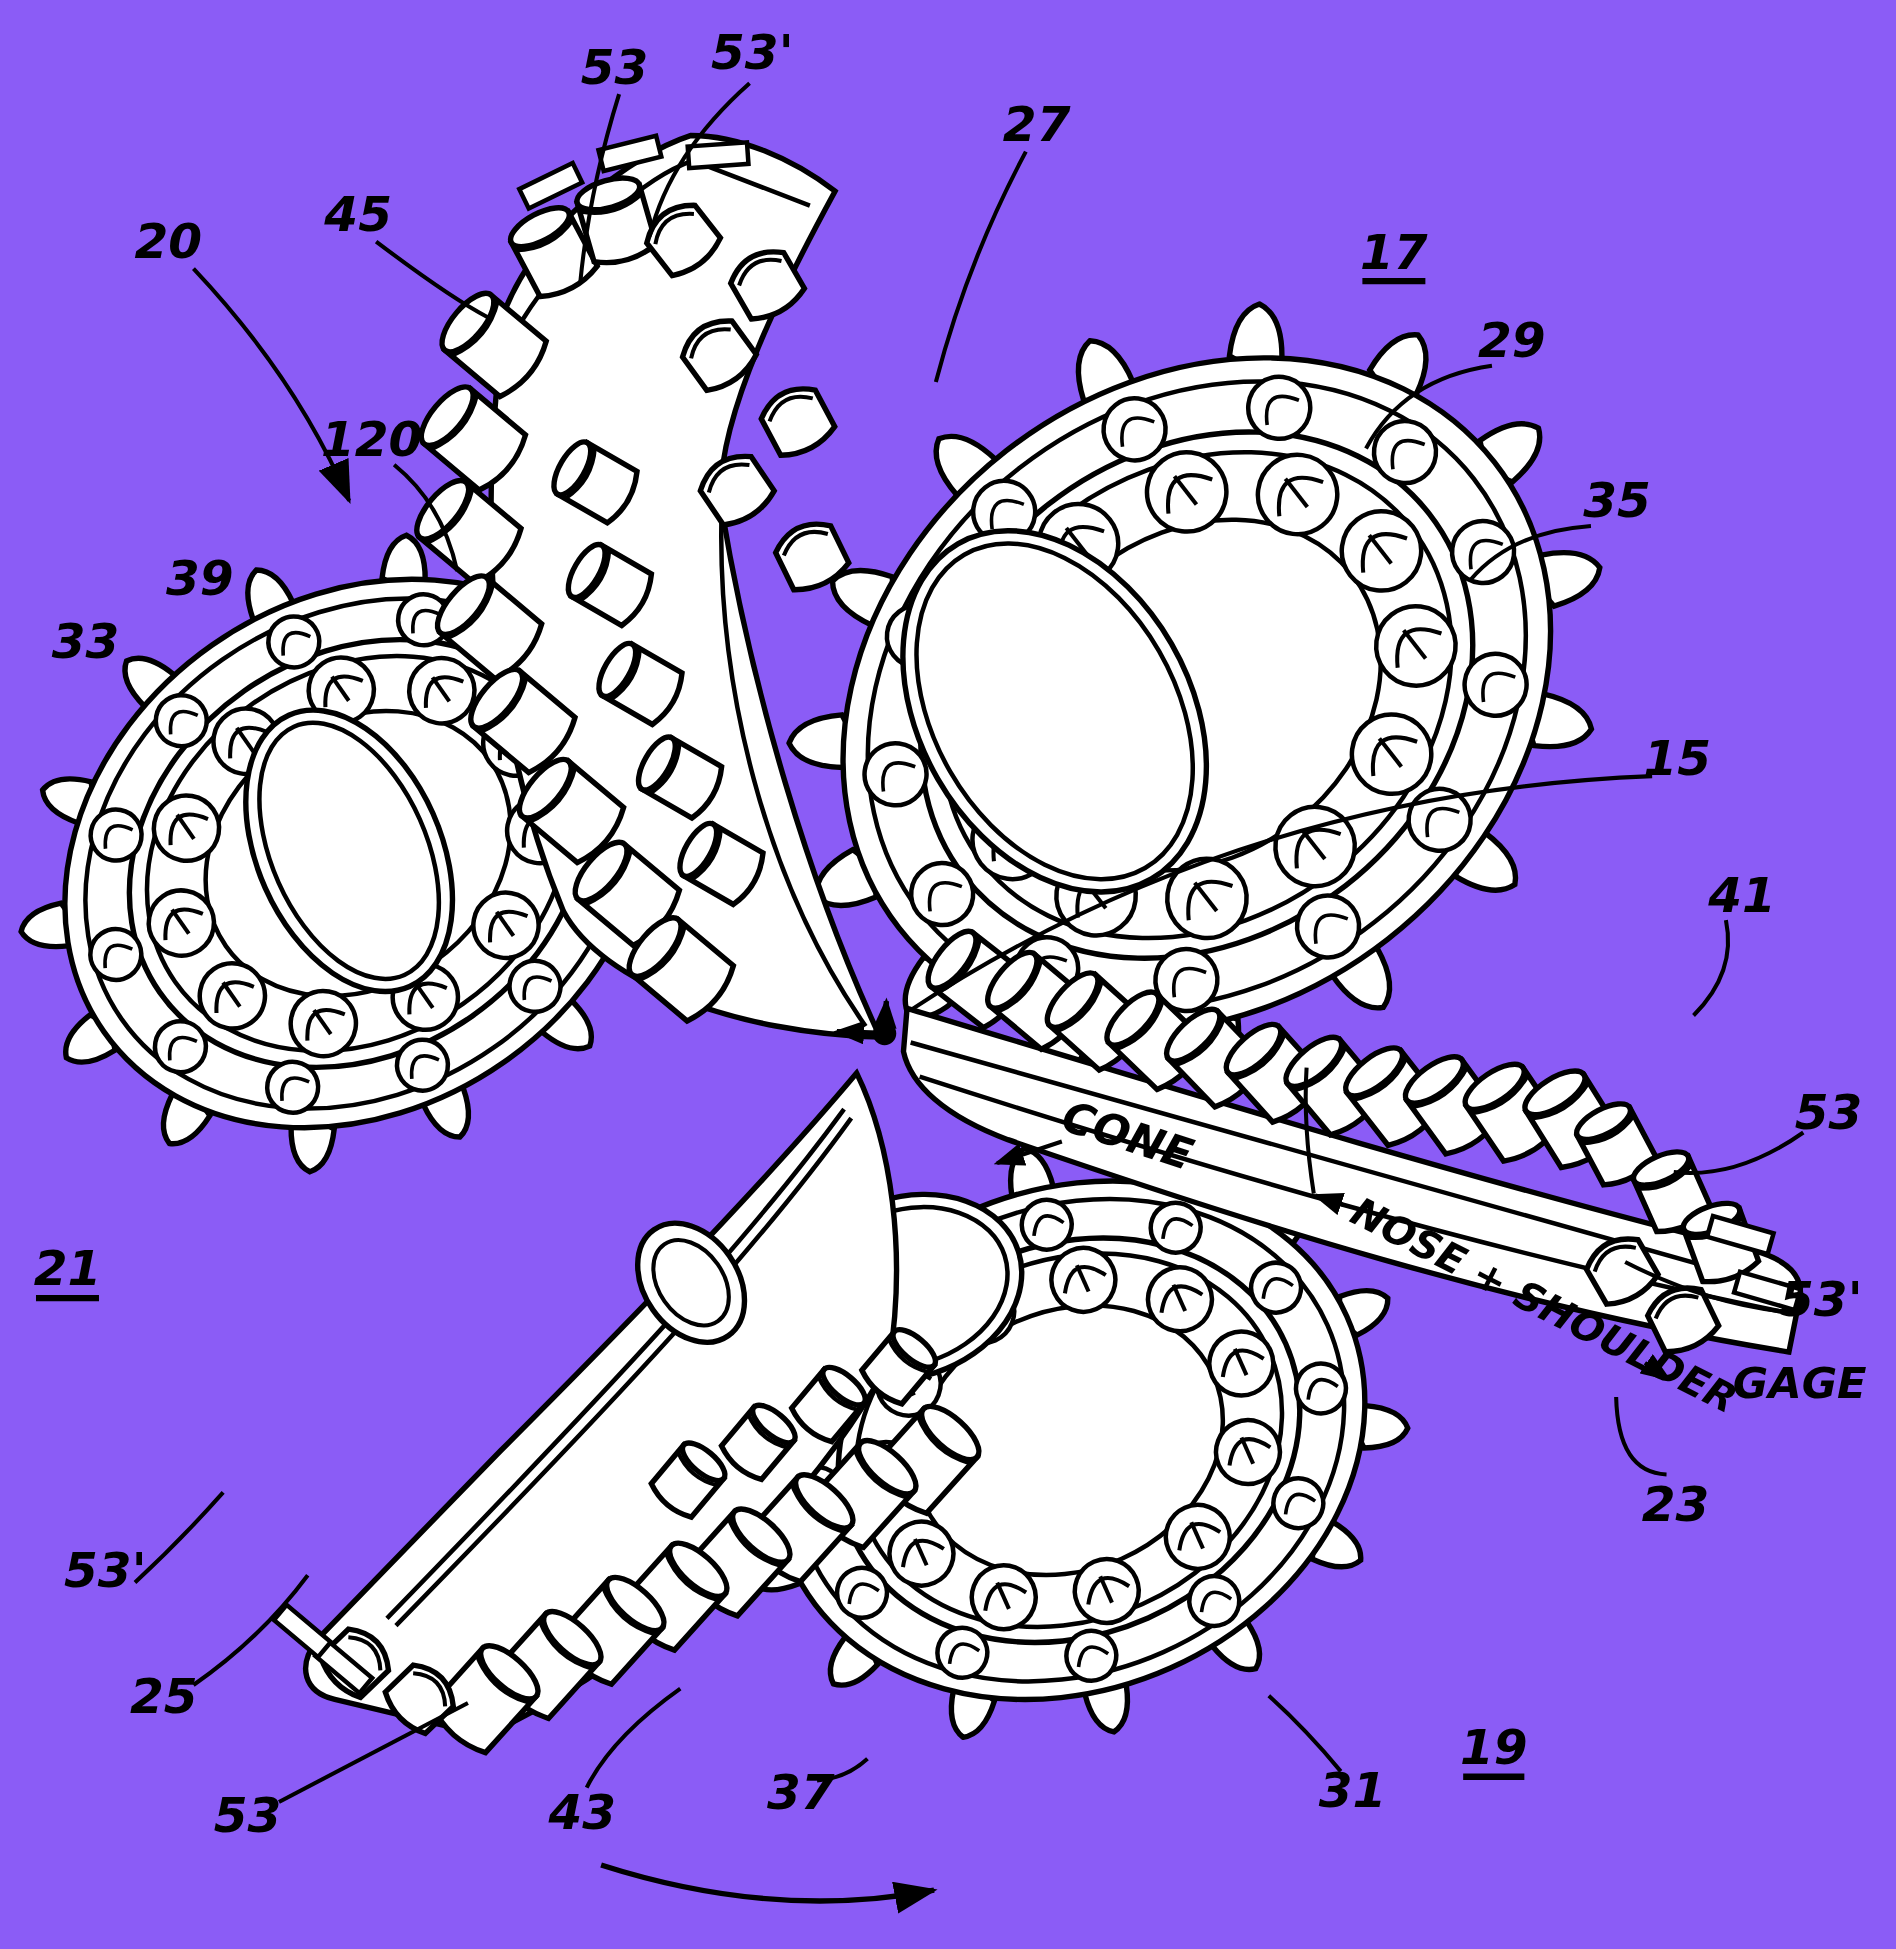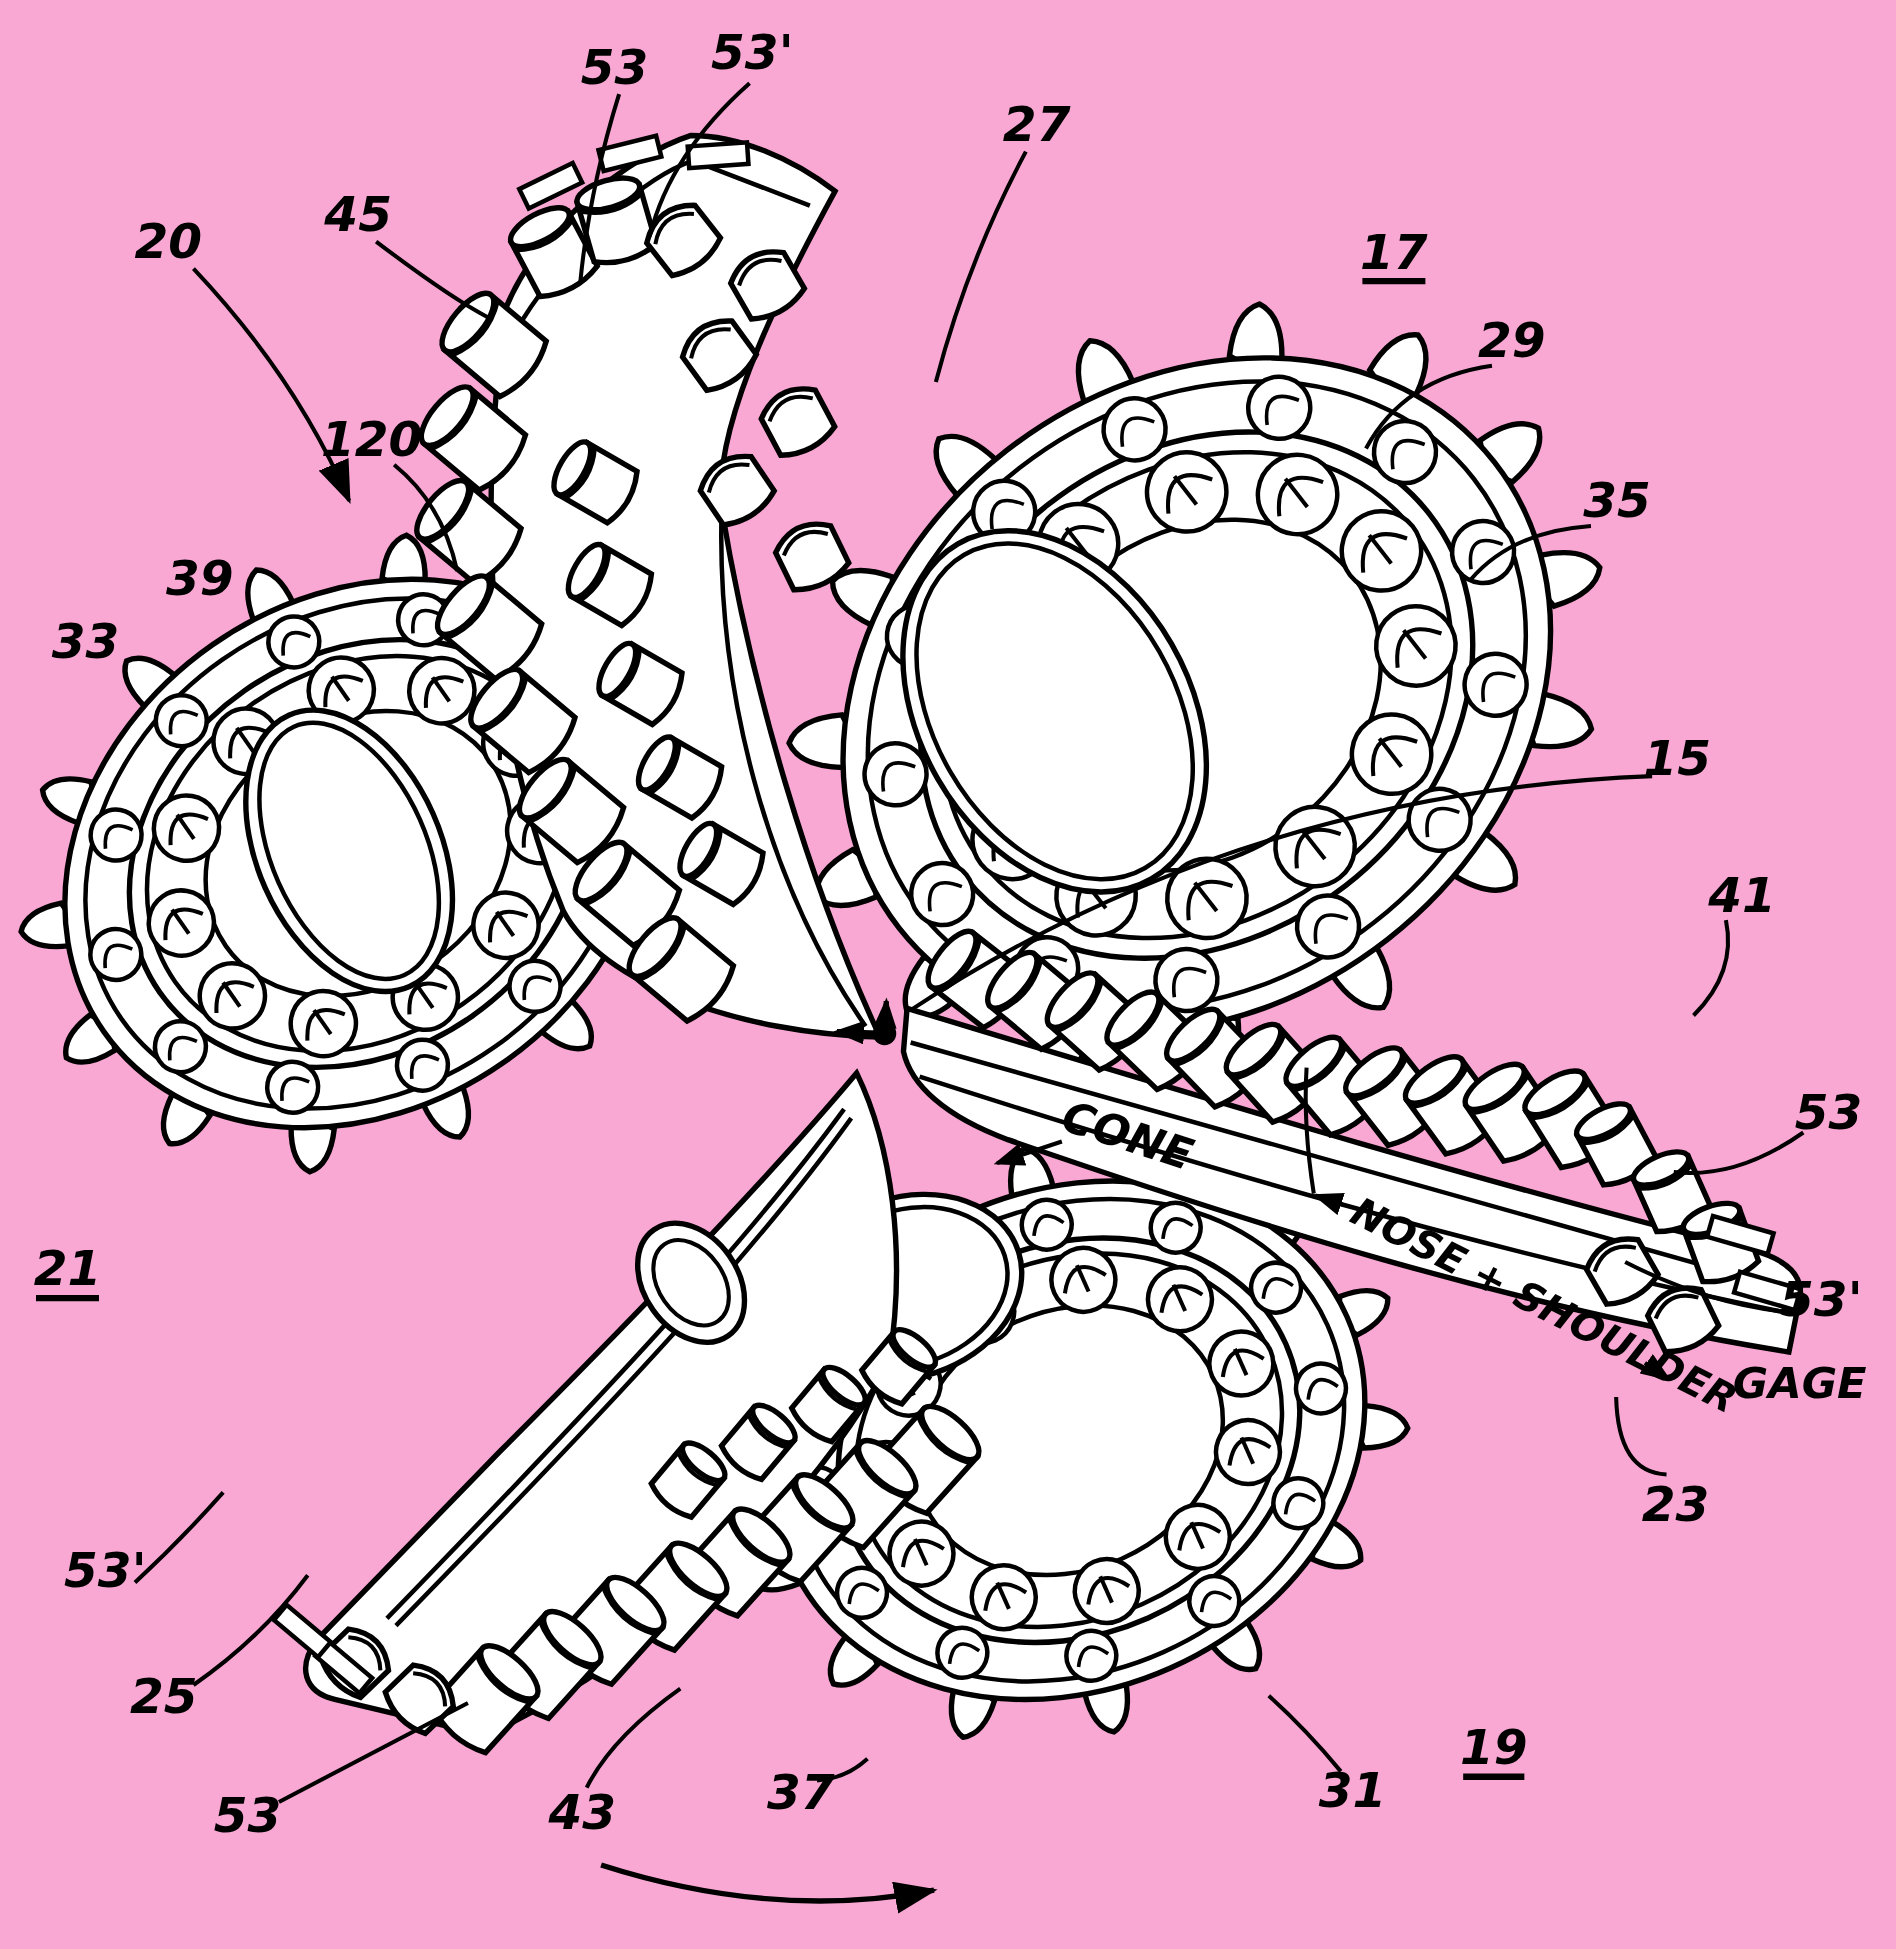--- a/index.html
+++ b/index.html
@@ -1,16 +1,16 @@
 <!DOCTYPE html>
 <html style="font-size:14.4px"><head>
 <meta charset="utf-8">
 <style>
   html,body{margin:0;padding:0;background:#ffffff;}
-  .stage{width:1896px;height:1950px;position:relative;background:#f9a8d4;}
+  .stage{width:1896px;height:1950px;position:relative;background:#8b5cf6;}
   svg{display:block;}
   text.ref{font-family:"DejaVu Sans","Liberation Sans",sans-serif;font-weight:bold;font-style:italic;
            font-size:54px;fill:#000;}
   text.zone{font-family:"DejaVu Sans","Liberation Sans",sans-serif;font-weight:bold;font-style:italic;
             font-size:48px;fill:#000;}
   text.zone-sm{font-family:"DejaVu Sans","Liberation Sans",sans-serif;font-weight:bold;font-style:italic;
             font-size:44px;fill:#000;}
   .mid{text-anchor:middle;}
 </style>
 </head>

